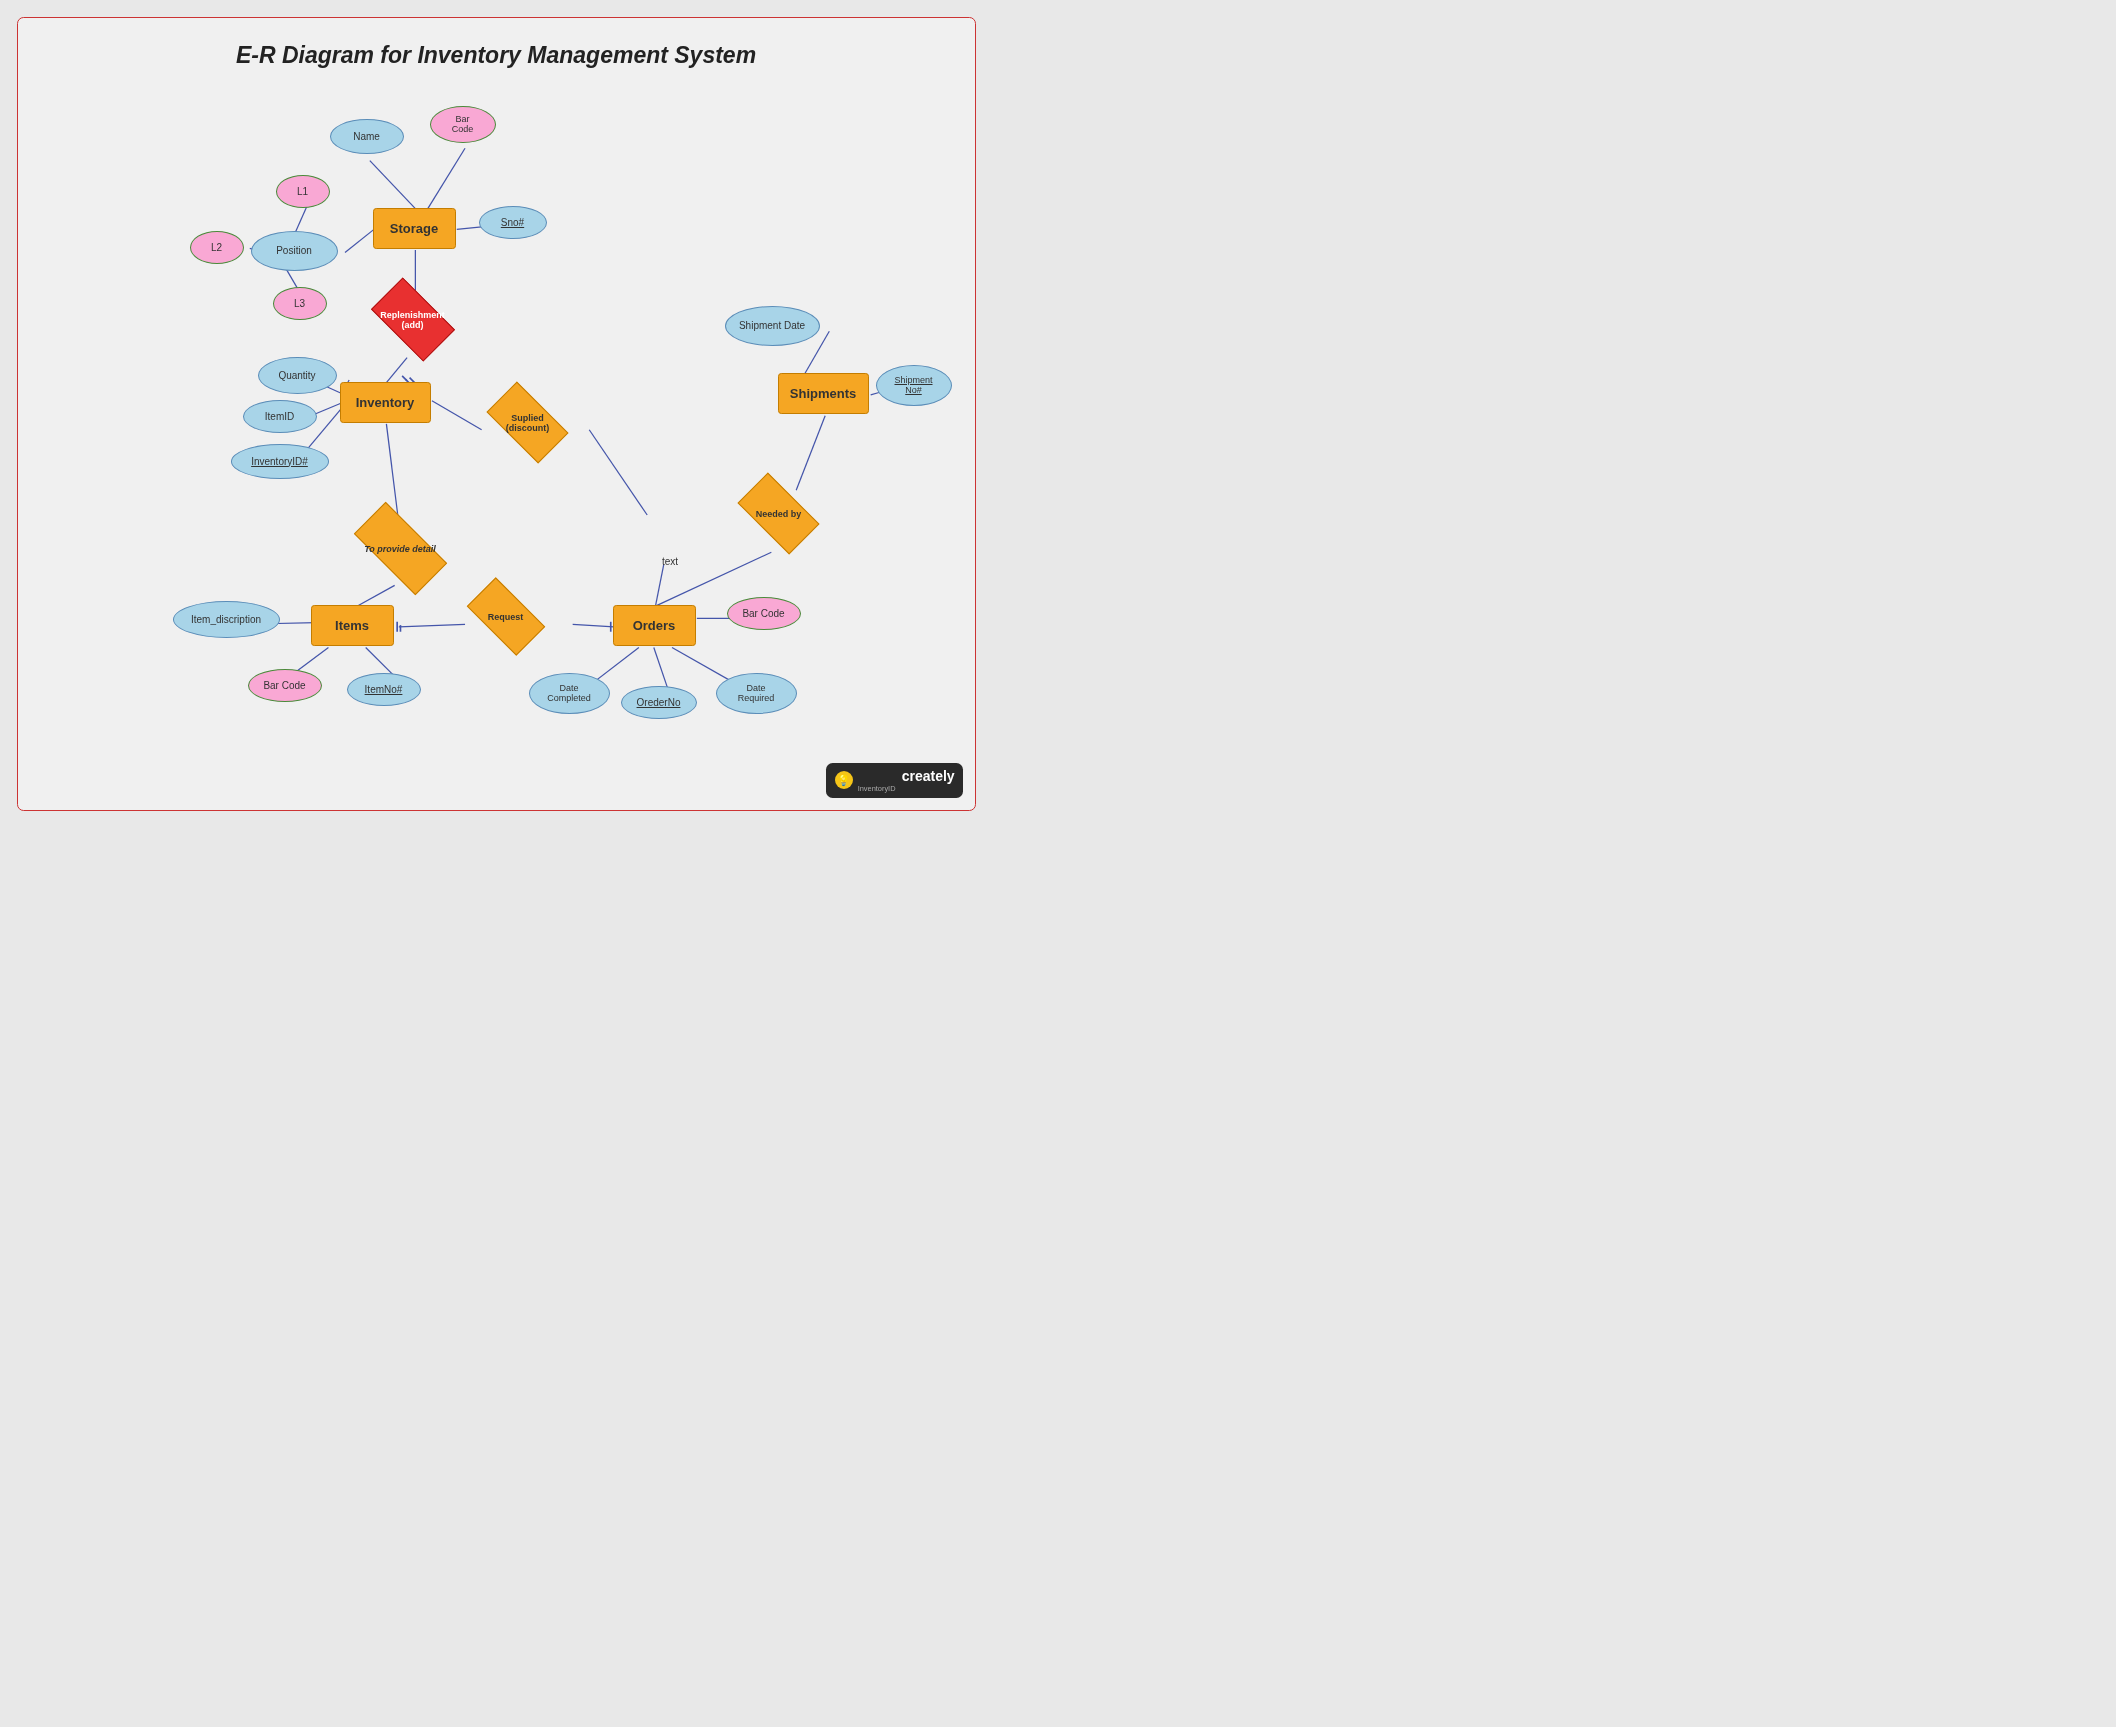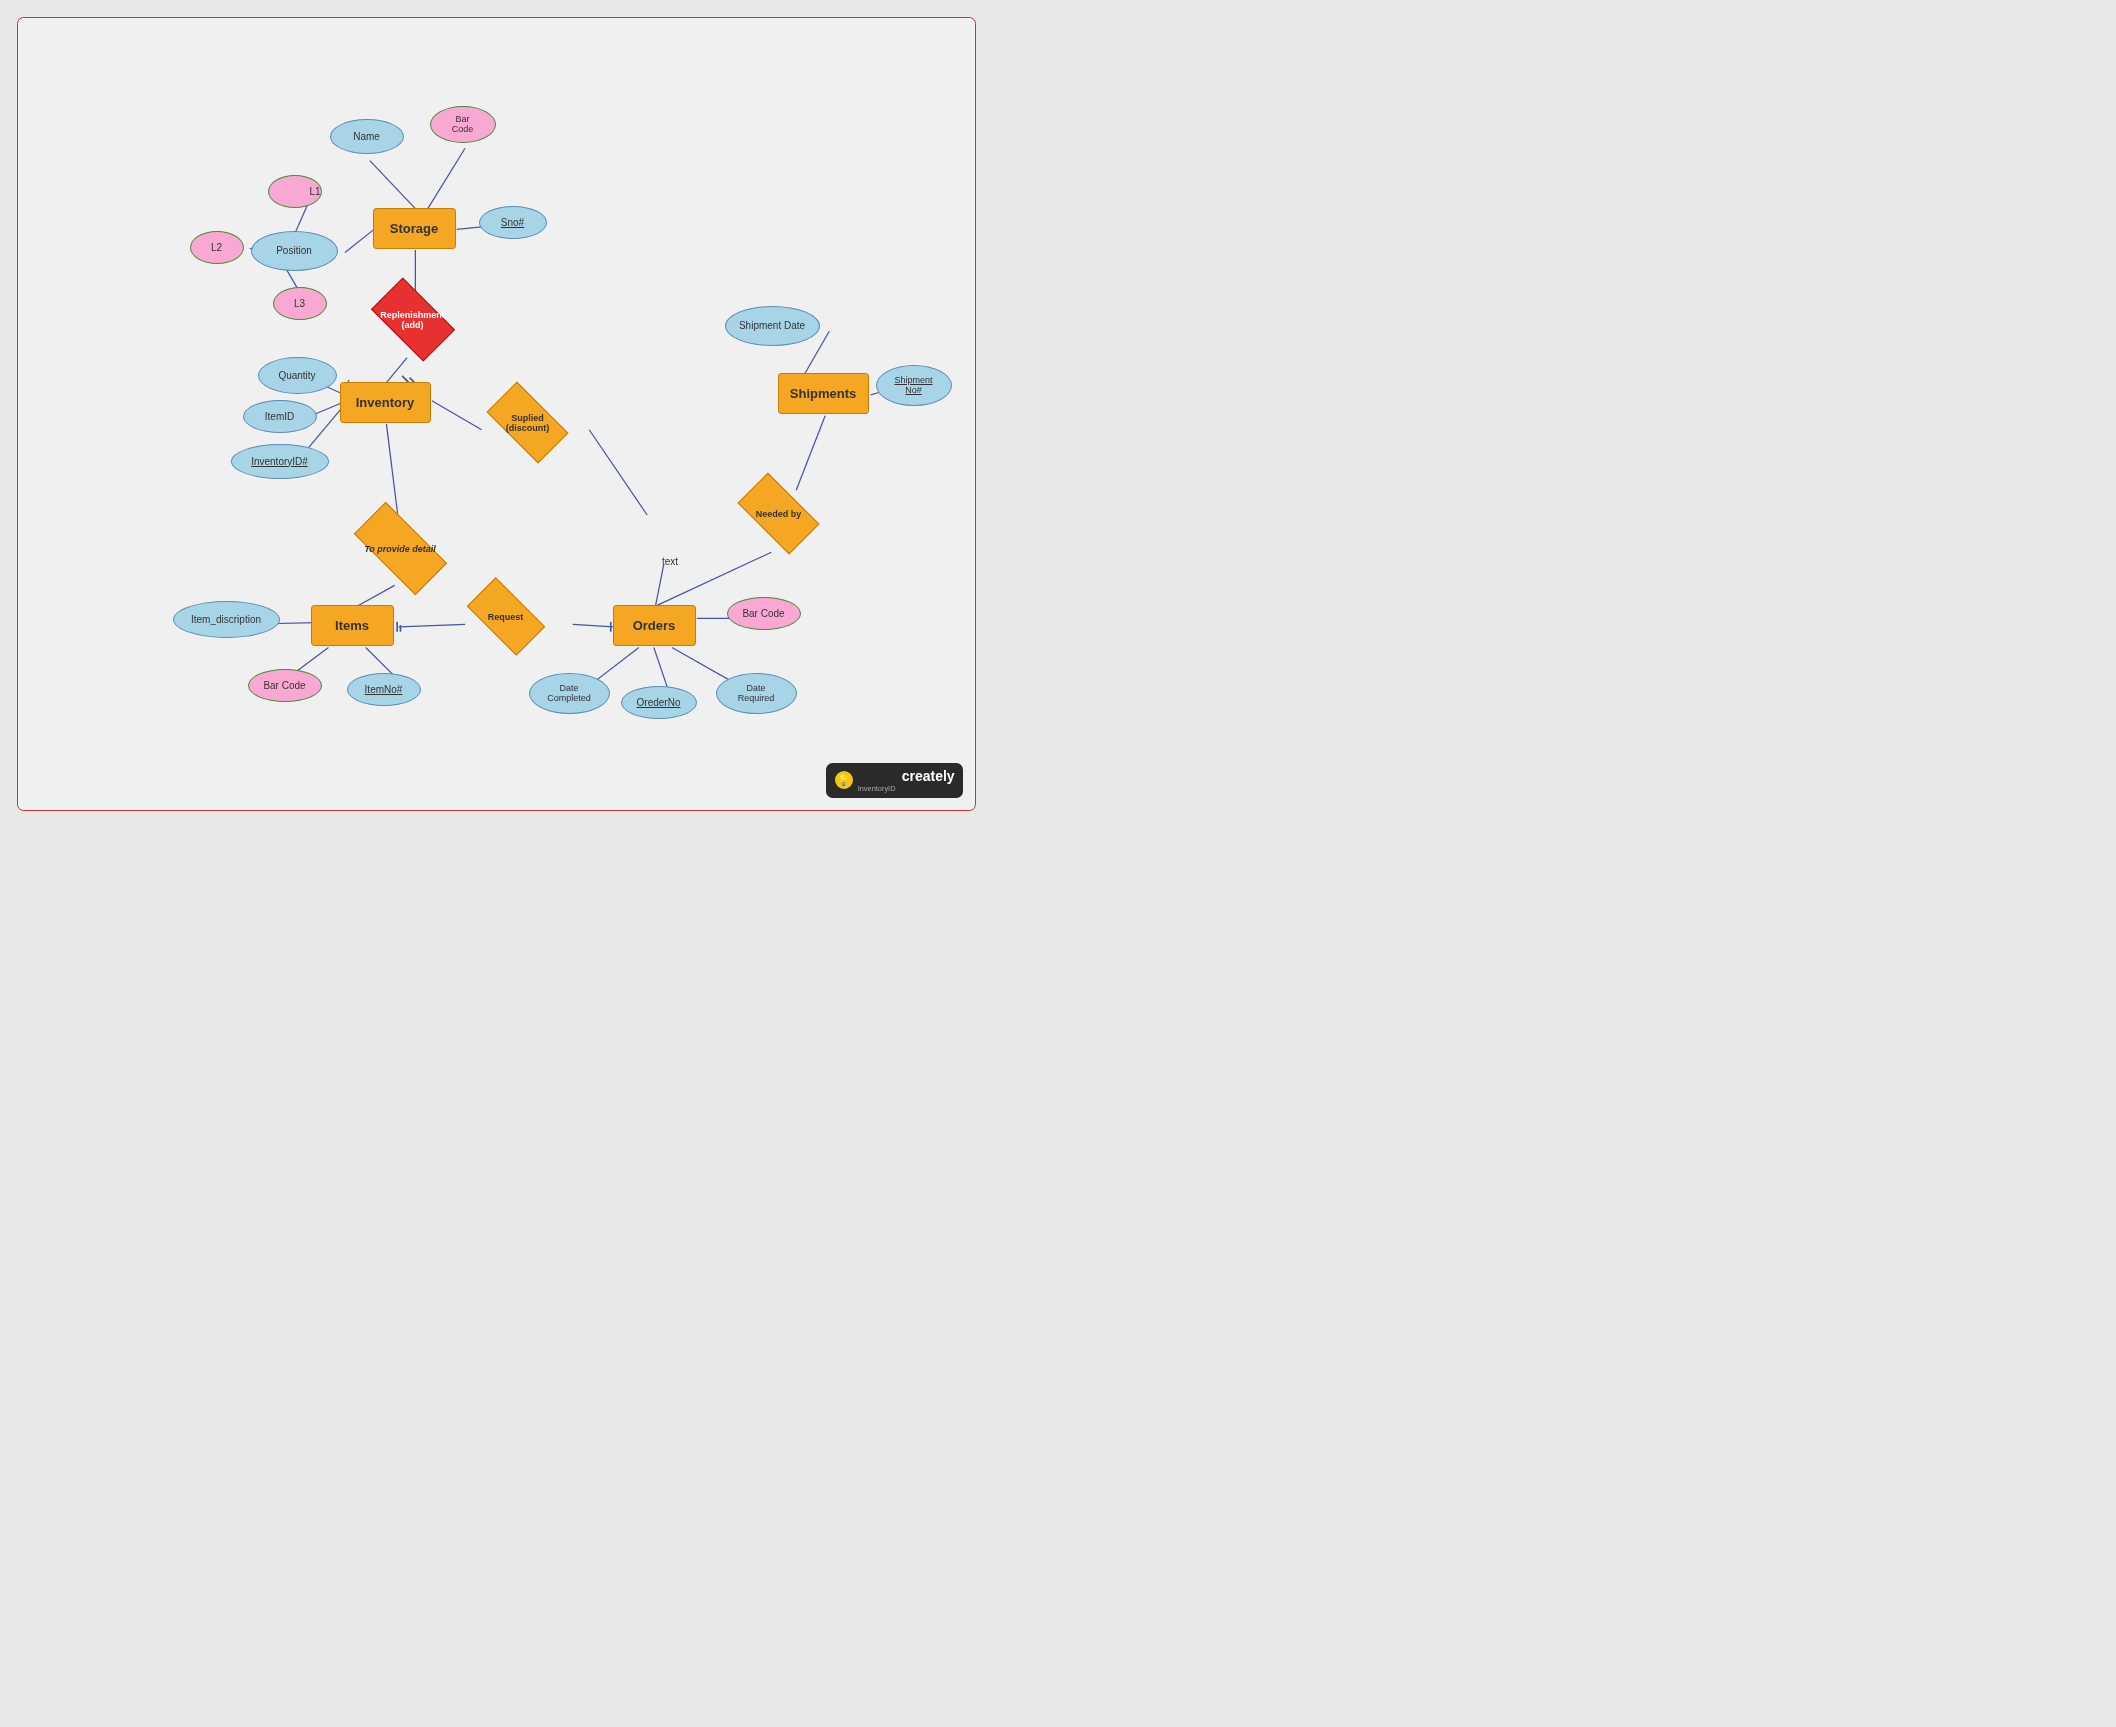--- a/index.html
+++ b/index.html
@@ -112,20 +112,21 @@
       display: flex;
       align-items: center;
       justify-content: center;
       font-size: 10.7px;
     }
   </style>
 </head>
 <body>
 
 <div class="diagram-container">
+  <div class="diagram-title">E-R Diagram for Inventory Management System</div>
 
   <svg viewBox="0 0 1156 956" width="956" height="790">
 
     <line x1="480" y1="230" x2="425" y2="172" stroke="#4455aa" stroke-width="1.5"></line>
 
     <line x1="495" y1="230" x2="540" y2="157" stroke="#4455aa" stroke-width="1.5"></line>
 
     <line x1="530" y1="255" x2="560" y2="252" stroke="#4455aa" stroke-width="1.5"></line>
 
     <line x1="430" y1="255" x2="395" y2="283" stroke="#4455aa" stroke-width="1.5"></line>
@@ -219,21 +220,21 @@
   </div>
 
   <div class="entity ellipse-attr" style="left:461px; top:188px; width:68px; height:33px;">
     <span style="text-decoration:underline;">Sno#</span>
   </div>
 
   <div class="entity ellipse-attr" style="left:233px; top:213px; width:87px; height:40px;">
     <span>Position</span>
   </div>
 
-  <div class="entity ellipse-green" style="left:250px; top:157px; width:54px; height:33px;justify-content:flex-end;">
+  <div class="entity ellipse-green" style="left:258px; top:157px; width:54px; height:33px;">
     <span>L1</span>
   </div>
 
   <div class="entity ellipse-green" style="left:172px; top:213px; width:54px; height:33px;">
     <span>L2</span>
   </div>
 
   <div class="entity ellipse-green" style="left:255px; top:269px; width:54px; height:33px;">
     <span>L3</span>
   </div>

